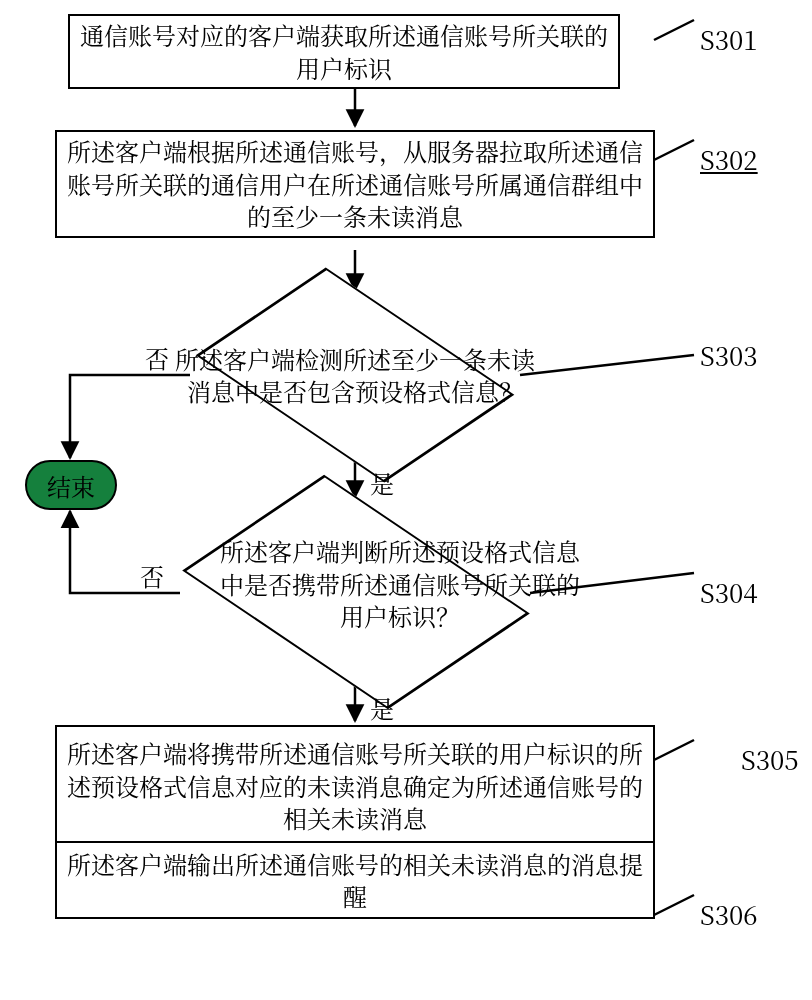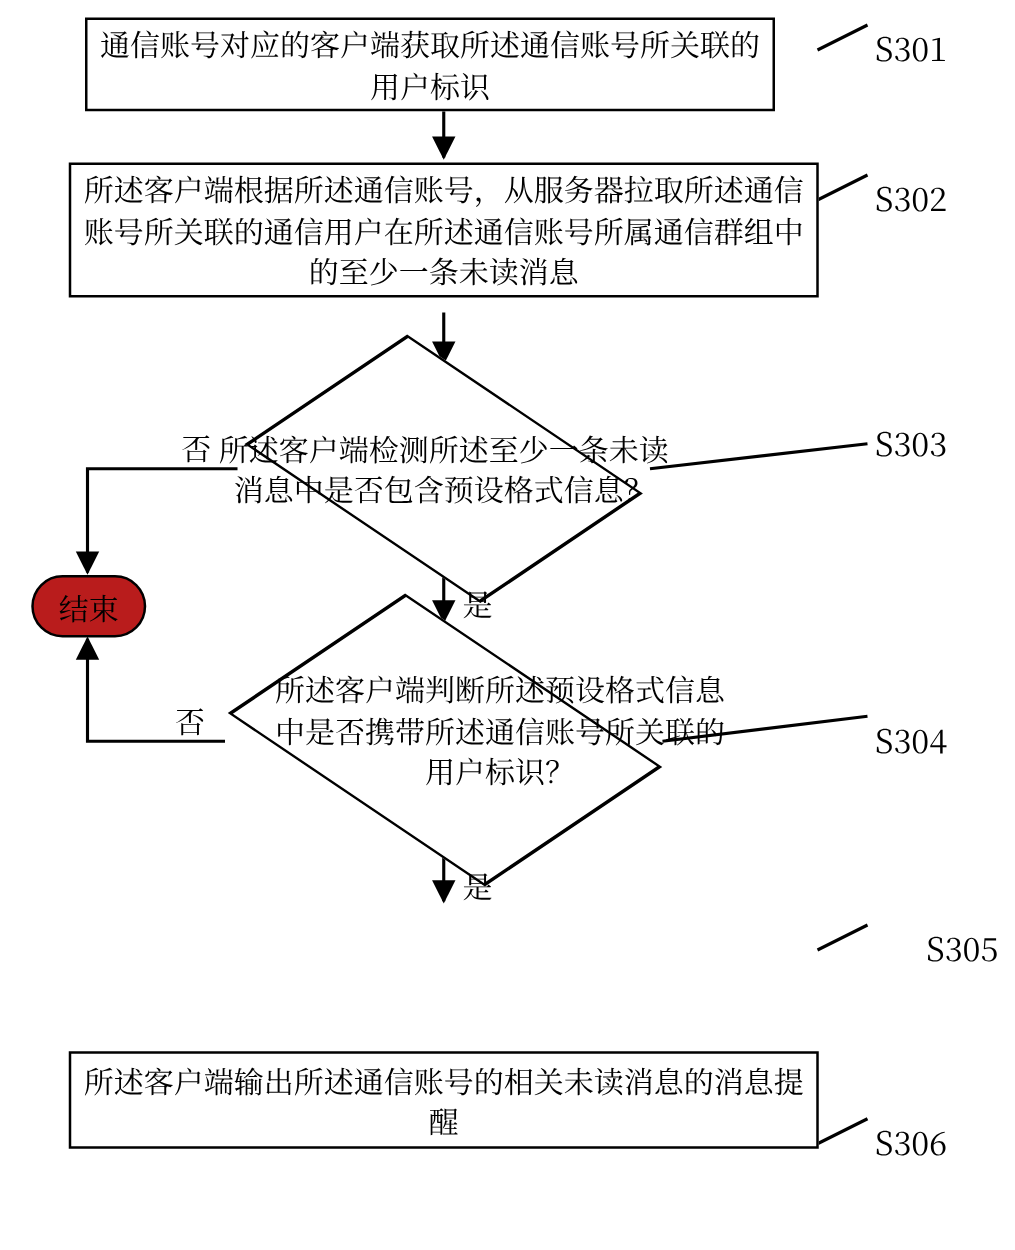--- a/index.html
+++ b/index.html
@@ -5,21 +5,21 @@
 html,body{margin:0;padding:0;background:#fff;font-family:"SimSun","STSong","Songti SC","Noto Serif CJK SC",serif;}
 #stage{position:relative;width:812px;height:1000px;margin:0 auto;}
 #stage svg{position:absolute;left:0;top:0;}
 
 .box{position:absolute;border:2.5px solid #000;background:#fff;display:flex;align-items:center;justify-content:center;text-align:center;font-size:24px;line-height:1.35;padding:4px 10px;box-sizing:border-box;}
 
 .diamond-wrap{position:absolute;}
 .diamond-shape{position:absolute;border:2.5px solid #000;background:#fff;transform:rotate(45deg);box-sizing:border-box;}
 .diamond-text{position:absolute;display:flex;align-items:center;justify-content:center;text-align:center;font-size:24px;line-height:1.35;}
 
-.term{position:absolute;border:2.5px solid #000;background:#b91c1c;border-radius:999px;display:flex;align-items:center;justify-content:center;font-size:24px;box-sizing:border-box;}
+.term{position:absolute;border:2.5px solid #000;background:#15803d;border-radius:999px;display:flex;align-items:center;justify-content:center;font-size:24px;box-sizing:border-box;}
 
 .step{position:absolute;font-size:26px;}
 .edge{position:absolute;font-size:24px;}
 </style>
 </head>
 <body>
 
 <div id="stage">
 
 <svg width="812" height="1000">
@@ -54,21 +54,21 @@
 </svg>
 
 <div class="box" style="left:47px;top:14px;width:552px;height:75px;margin-left:21px;">
   <span>通信账号对应的客户端获取所述通信账号所关联的用户标识</span>
 </div>
 <div class="step" style="left:700px;top:20px;text-align:right;">S301</div>
 
 <div class="box" style="left:55px;top:130px;width:600px;height:108px;">
   <span>所述客户端根据所述通信账号，从服务器拉取所述通信账号所关联的通信用户在所述通信账号所属通信群组中的至少一条未读消息</span>
 </div>
-<div class="step" style="left:700px;top:140px;">S302</div>
+<div class="step" style="left:700px;top:140px;text-decoration:underline;">S302</div>
 
 <div class="diamond-wrap" style="left:190px;top:290px;width:330px;height:170px;">
   <div class="diamond-shape" style="left:88px;top:8px;width:154px;height:154px;transform:rotate(45deg) skew(-11deg,-11deg) scaleX(1.45);"></div>
   <div class="diamond-text" style="left:-15px;top:10px;width:360px;height:150px;">
     <span>所述客户端检测所述至少一条未读消息中是否包含预设格式信息？</span>
   </div>
 </div>
 <div class="step" style="left:700px;top:336px;">S303</div>
 <div class="edge" style="left:145px;top:340px;">否</div>
 <div class="edge" style="left:370px;top:465px;">是</div>
@@ -80,20 +80,23 @@
 <div class="diamond-wrap" style="left:180px;top:498px;width:350px;height:188px;">
   <div class="diamond-shape" style="left:92px;top:10px;width:168px;height:168px;transform:rotate(45deg) skew(-11deg,-11deg) scaleX(1.45);"></div>
   <div class="diamond-text" style="left:-5px;top:6px;width:360px;height:160px;margin-left:45px;">
     <span>所述客户端判断所述预设格式信息中是否携带所述通信账号所关联的用户标识？</span>
   </div>
 </div>
 <div class="step" style="left:700px;top:573px;">S304</div>
 <div class="edge" style="left:140px;top:558px;">否</div>
 <div class="edge" style="left:370px;top:690px;">是</div>
 
+<div class="box" style="left:55px;top:725px;width:600px;height:122px;">
+  <span>所述客户端将携带所述通信账号所关联的用户标识的所述预设格式信息对应的未读消息确定为所述通信账号的相关未读消息</span>
+</div>
 <div class="step" style="left:741px;top:740px;">S305</div>
 
 <div class="box" style="left:55px;top:841px;width:600px;height:78px;">
   <span>所述客户端输出所述通信账号的相关未读消息的消息提醒</span>
 </div>
 <div class="step" style="left:700px;top:895px;">S306</div>
 
 </div>
 
 </body></html>

